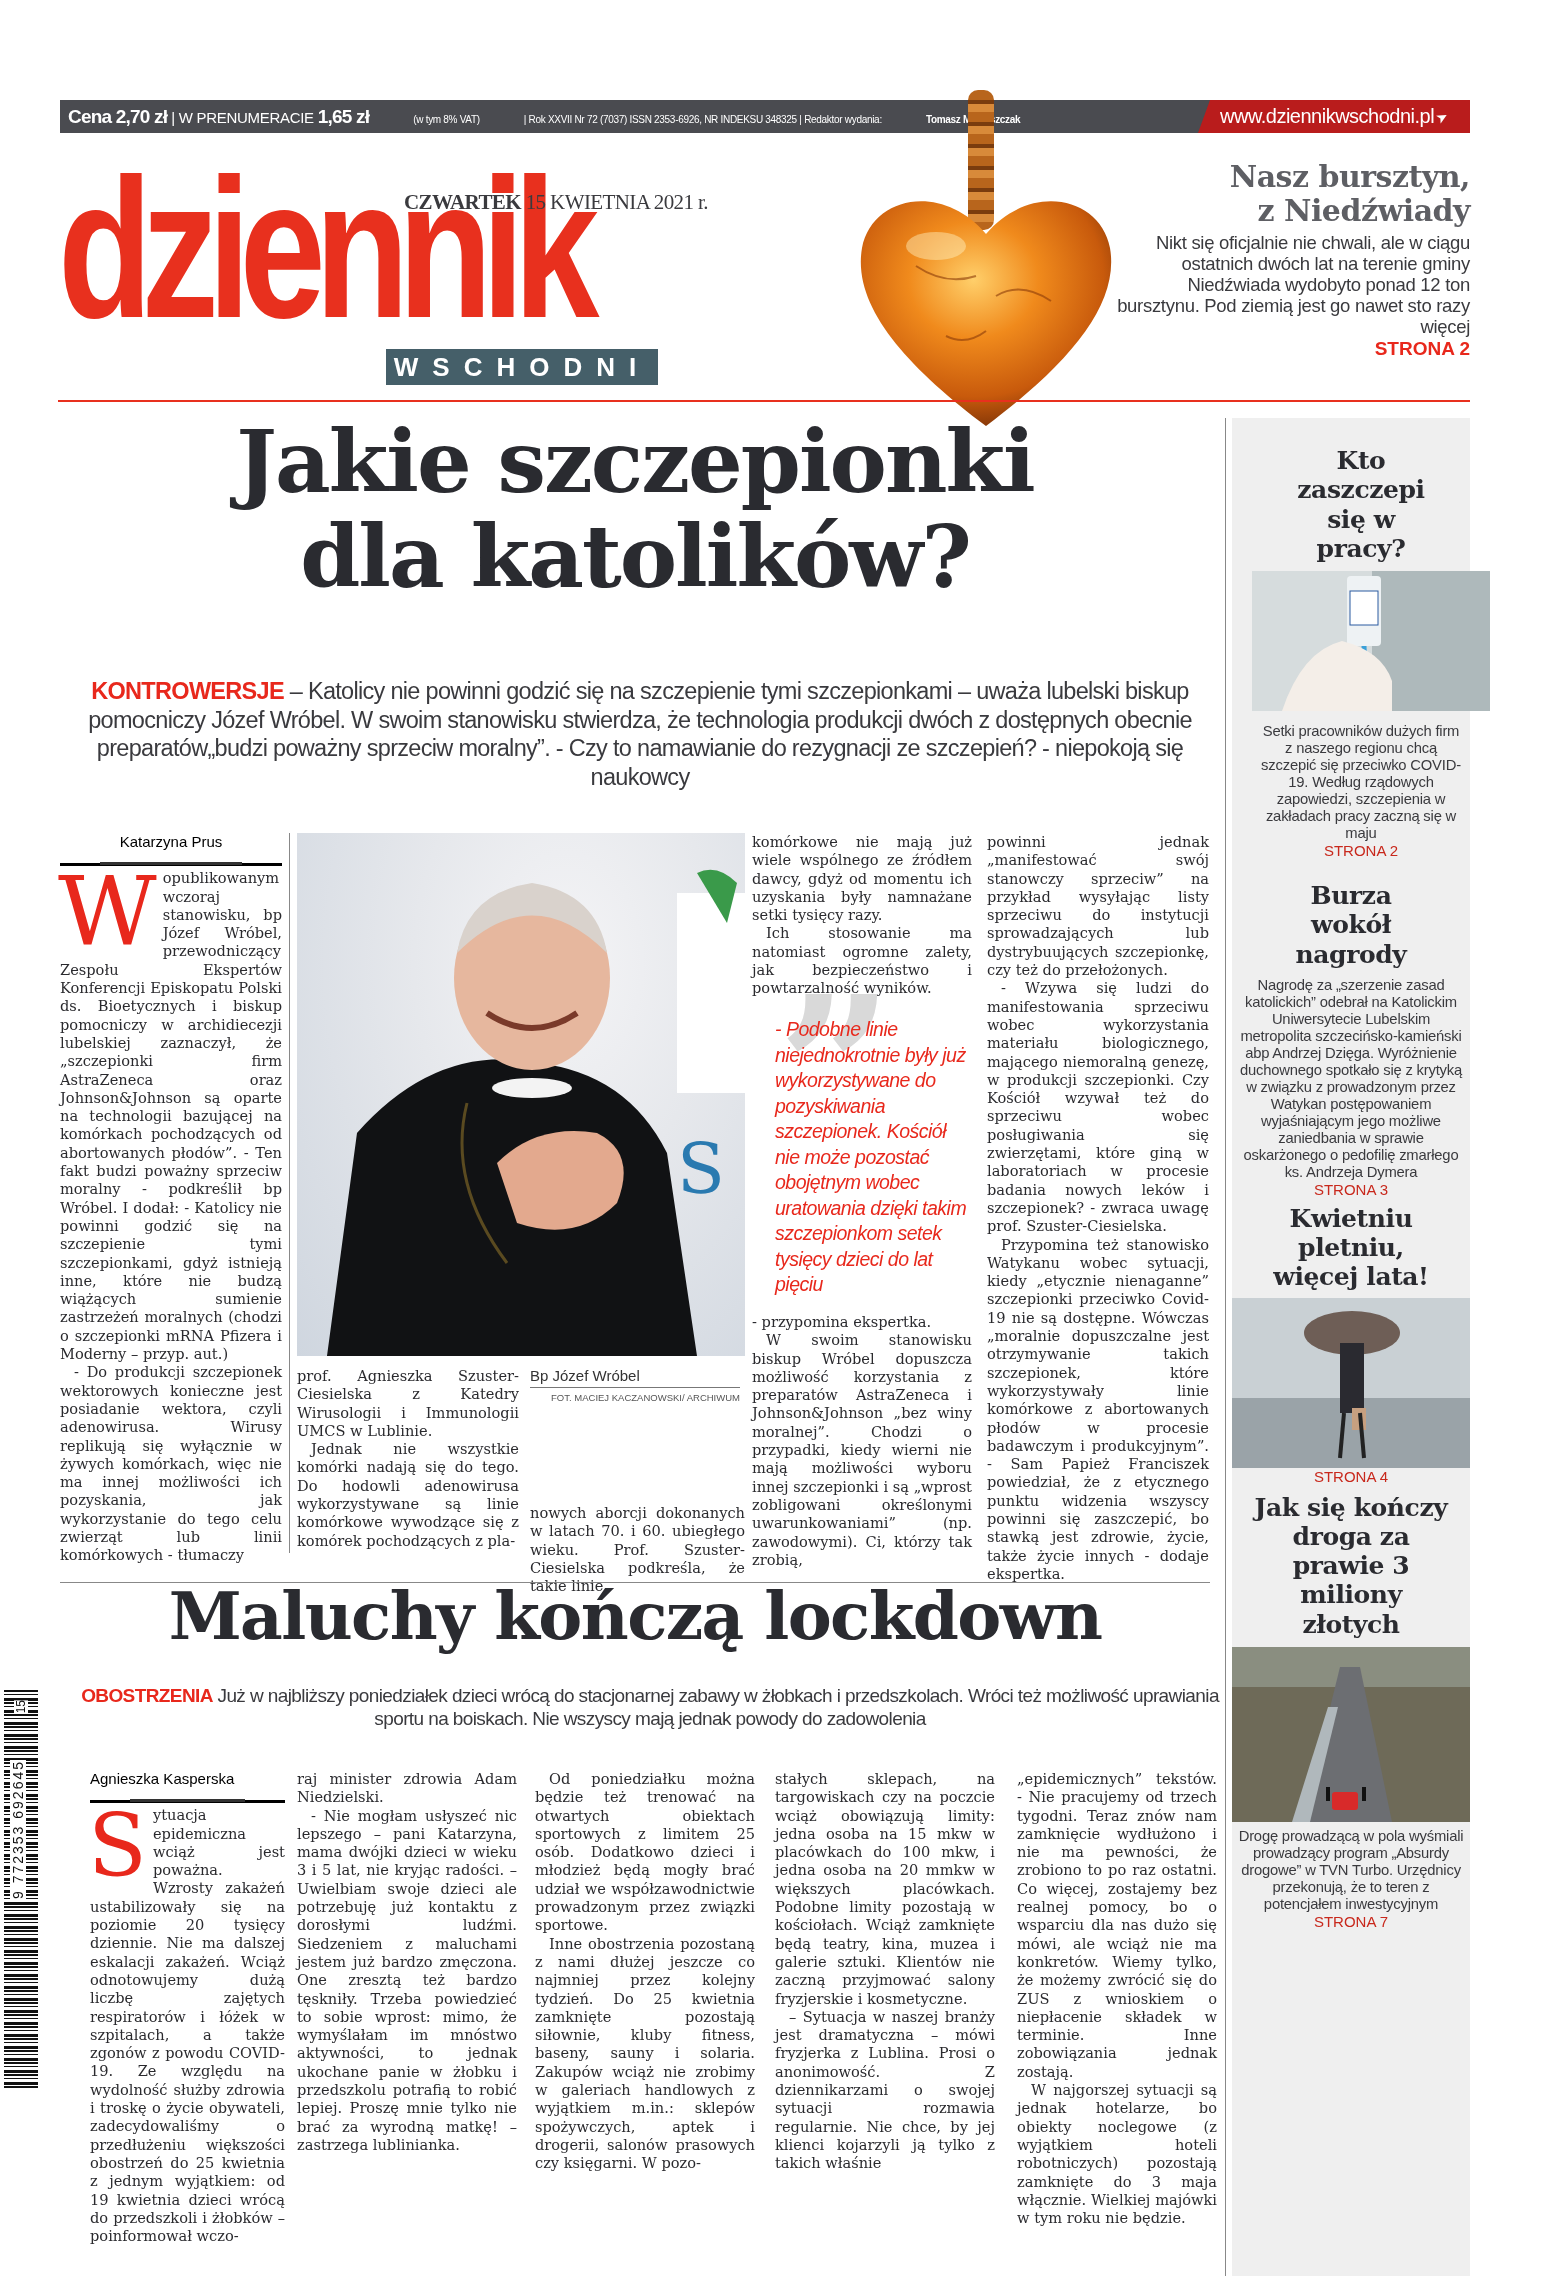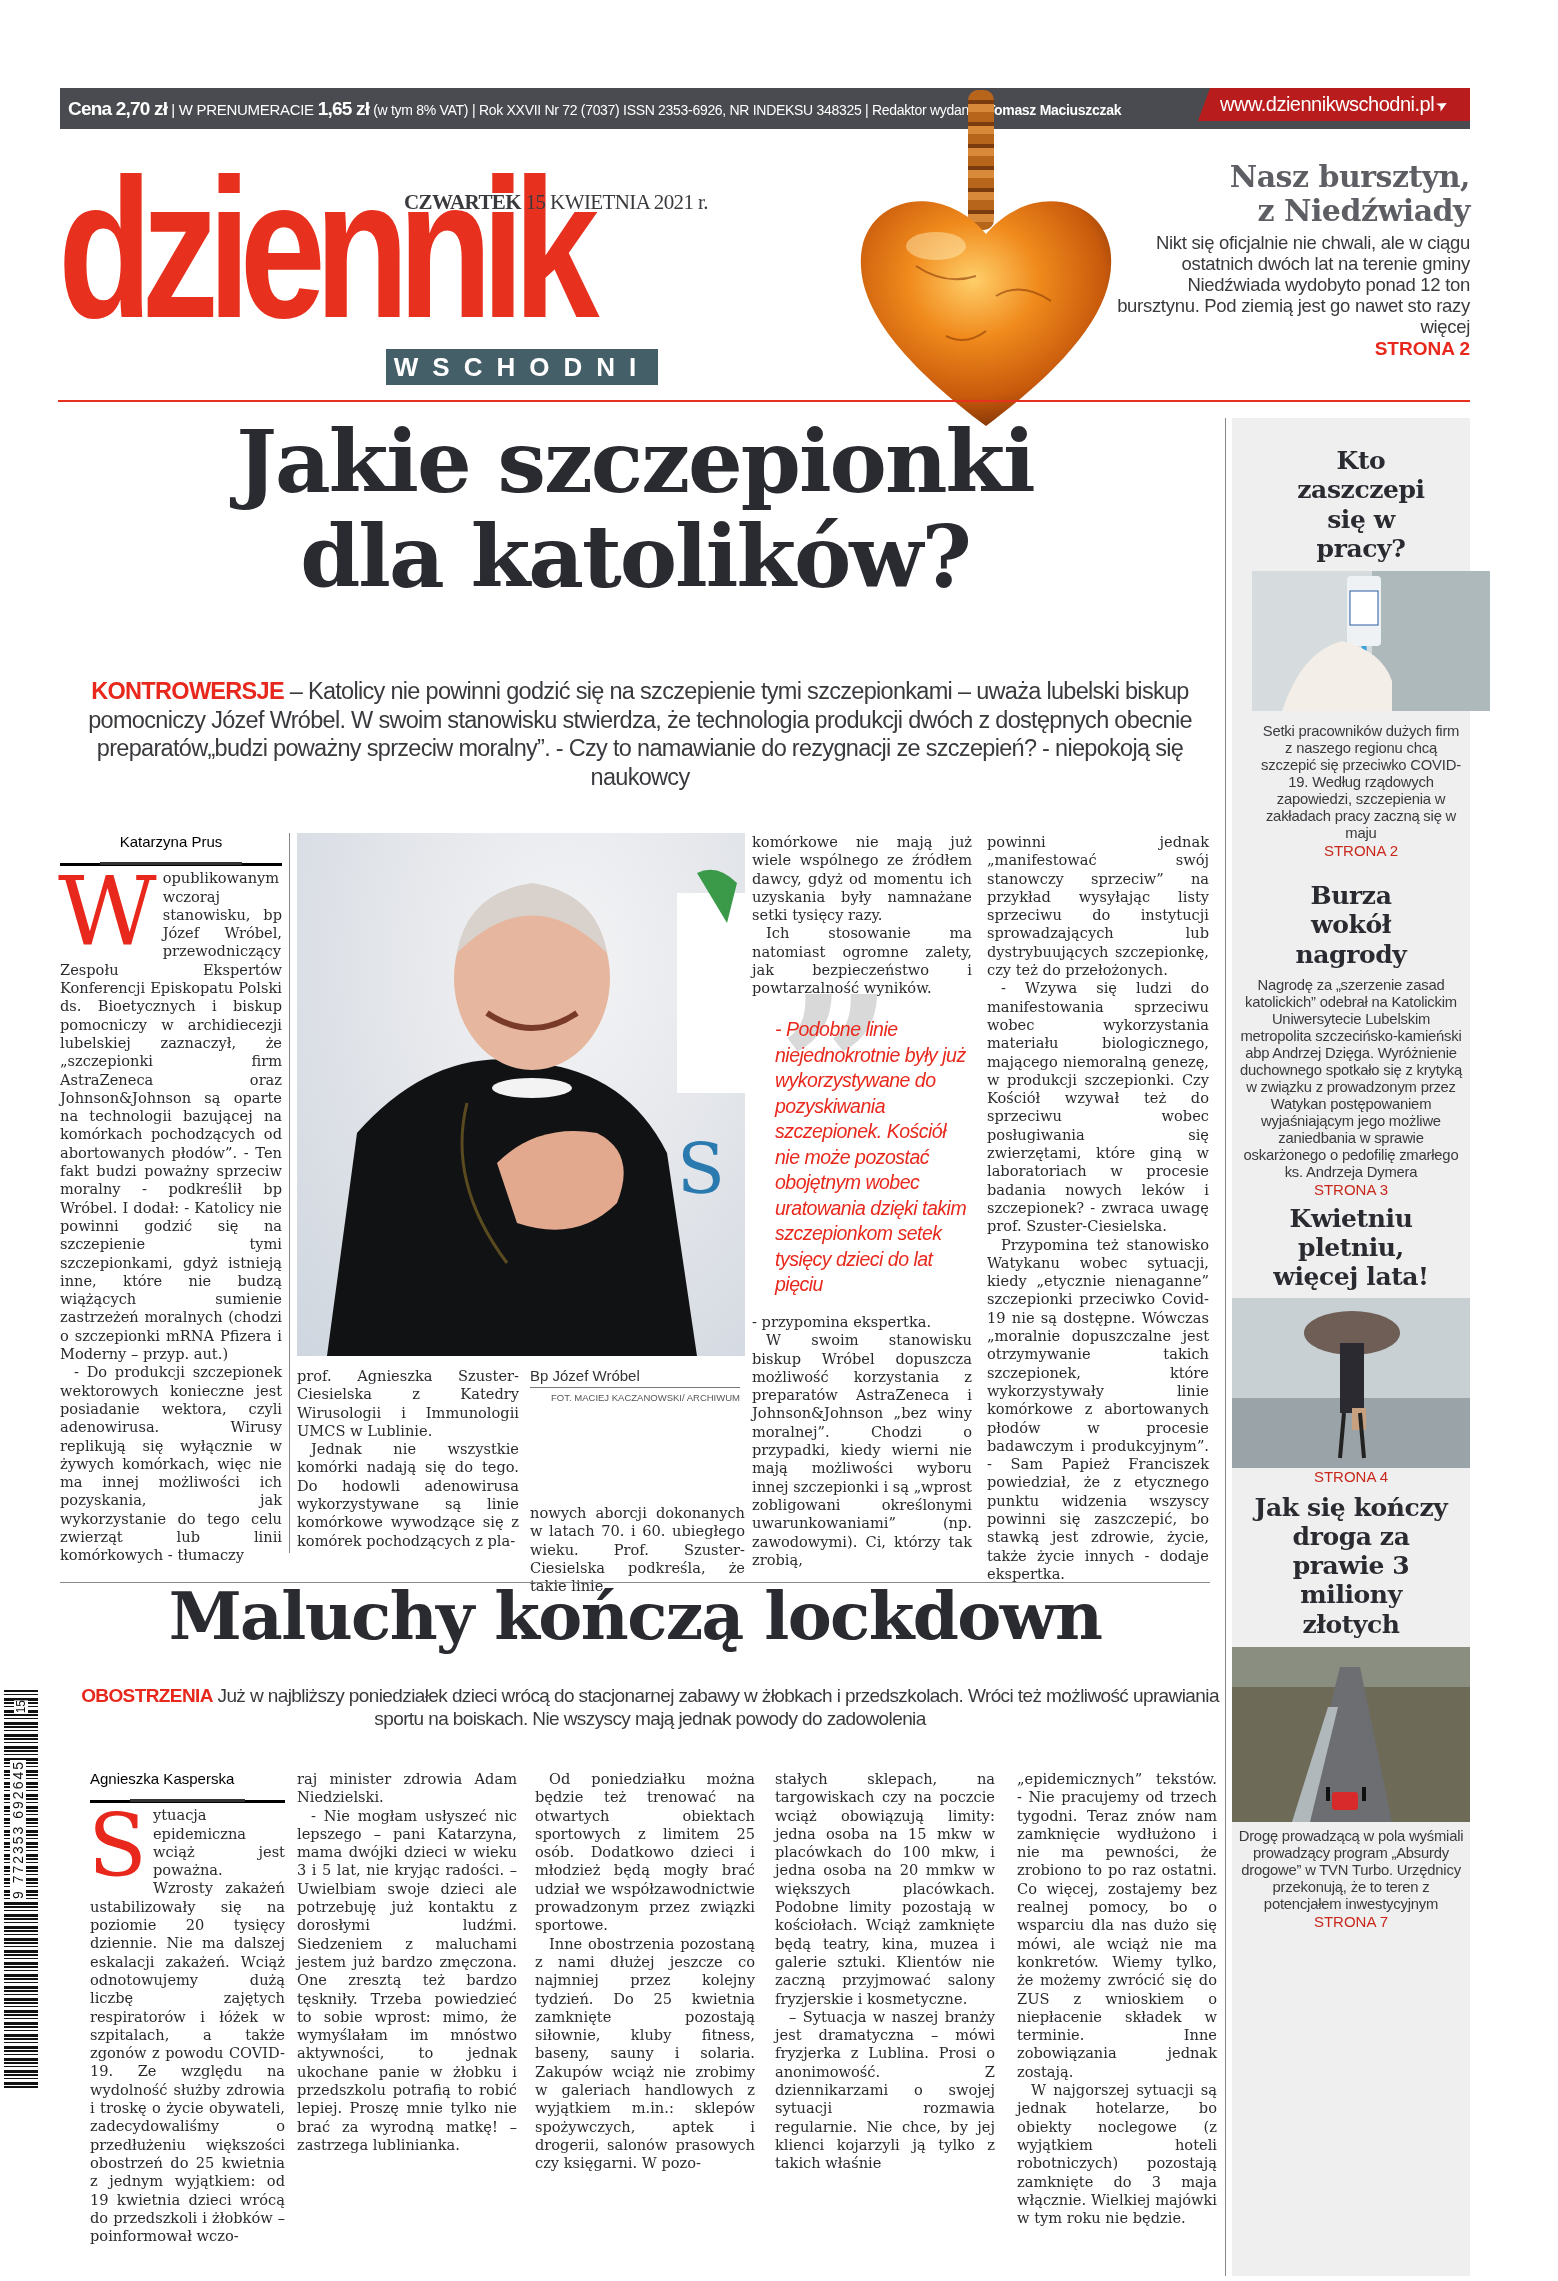--- a/index.html
+++ b/index.html
@@ -1,25 +1,25 @@
 <!DOCTYPE html>
 <html><head>
 <meta charset="utf-8">
 <style>
   * { box-sizing: border-box; margin: 0; padding: 0; }
   html, body { width: 1558px; height: 2281px; background: #ffffff; overflow: hidden; }
   body { position: relative; font-family: "DejaVu Serif", serif; color: #2a2a2e; }
   .abs { position: absolute; }
 
   
-  .topbar { left: 60px; top: 88px; width: 1410px; height: 41px; background: #4a4b50; color: #fff; display: flex; align-items: center; font-family: "Liberation Sans", sans-serif; }
+  .topbar { left: 60px; top: 100px; width: 1410px; height: 33px; background: #4a4b50; color: #fff; display: flex; align-items: center; font-family: "Liberation Sans", sans-serif; }
   .topbar .info { padding-left: 8px; font-size: 13px; white-space: nowrap; letter-spacing: -0.3px; display: flex; align-items: baseline; gap: 4px; }
   .topbar .big { font-size: 19px; font-weight: bold; letter-spacing: -0.8px; }
   .topbar .mid { font-size: 15px; }
-  .topbar .sm { font-size: 14px; }
+  .topbar .sm { font-size: 10px; margin-left: 40px; }
   .topbar .url { position: absolute; right: 0; top: 0; height: 33px; width: 272px; background: #b91c1c; color: #fff; font-size: 20px; display: flex; align-items: center; padding-left: 22px; letter-spacing: -0.5px; clip-path: polygon(12px 0, 100% 0, 100% 100%, 0 100%); }
   .cursor-glyph { font-size: 14px; margin-left: 2px; transform: rotate(-30deg); display: inline-block; }
 
   
   .logo { left: 58px; top: 150px; font-family: "Liberation Sans", sans-serif; font-weight: bold; font-size: 198px; color: #e8301e; letter-spacing: -14px; line-height: 1; transform: scaleX(0.78); transform-origin: left top; }
   .wschodni { left: 386px; top: 349px; width: 272px; height: 36px; background: #455f69; color: #fff; font-family: "Liberation Sans", sans-serif; font-weight: bold; font-size: 26px; letter-spacing: 14px; display: flex; align-items: center; justify-content: center; }
   .date { left: 404px; top: 190px; font-family: Liberation Serif, serif; font-size: 21px; color: #3a3a3e; letter-spacing: -0.6px; }
   .date b { font-weight: bold; }
   .mast-rule { left: 58px; top: 400px; width: 1412px; height: 2px; background: #e8301e; }
 

